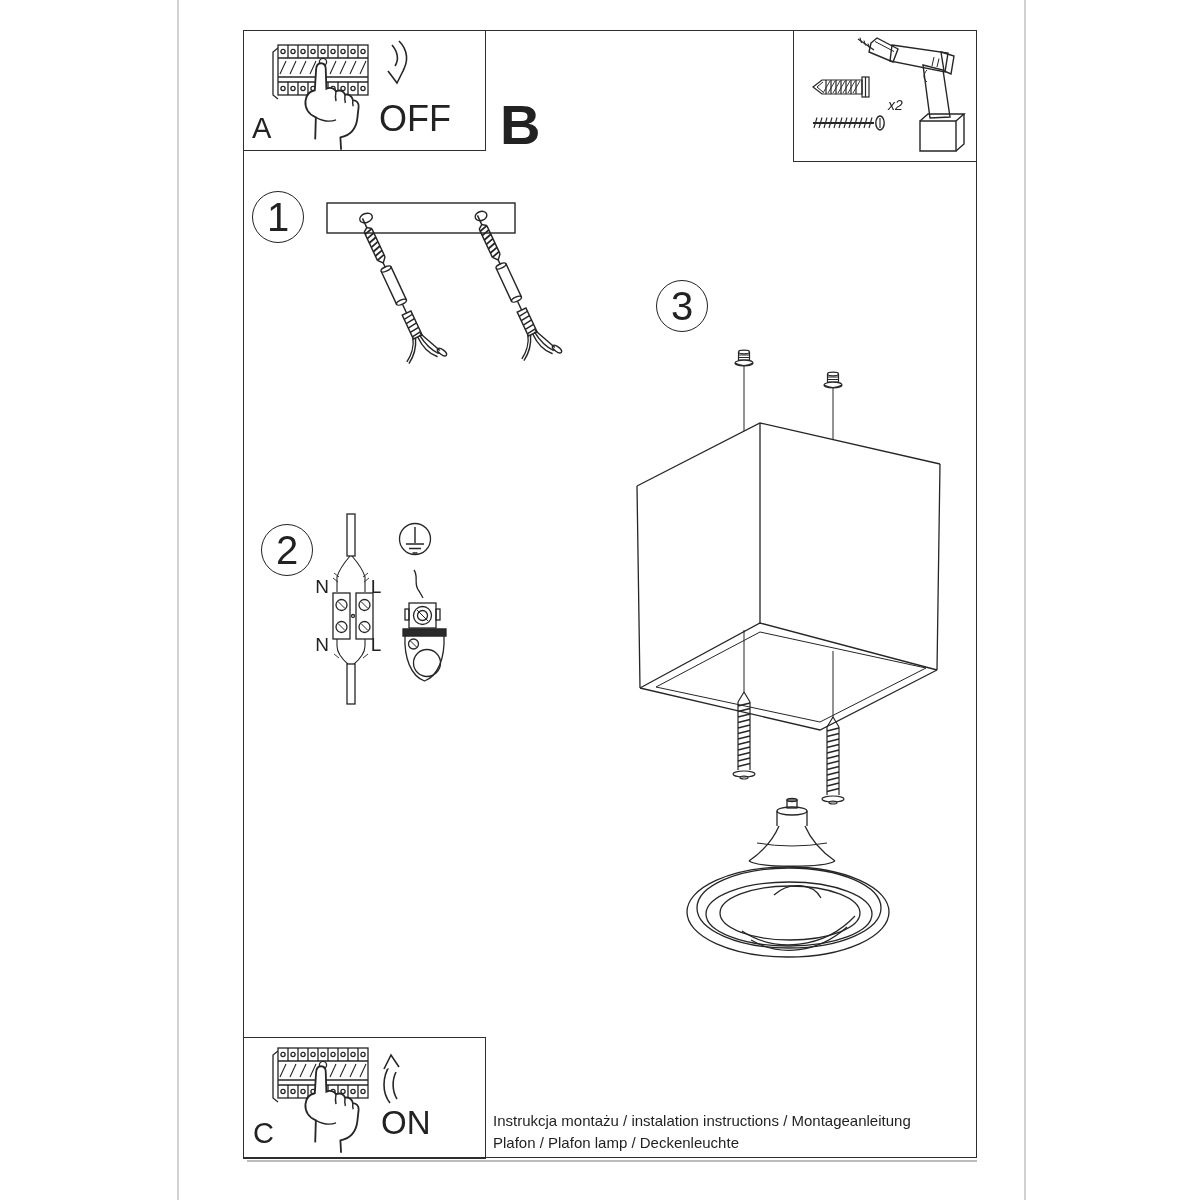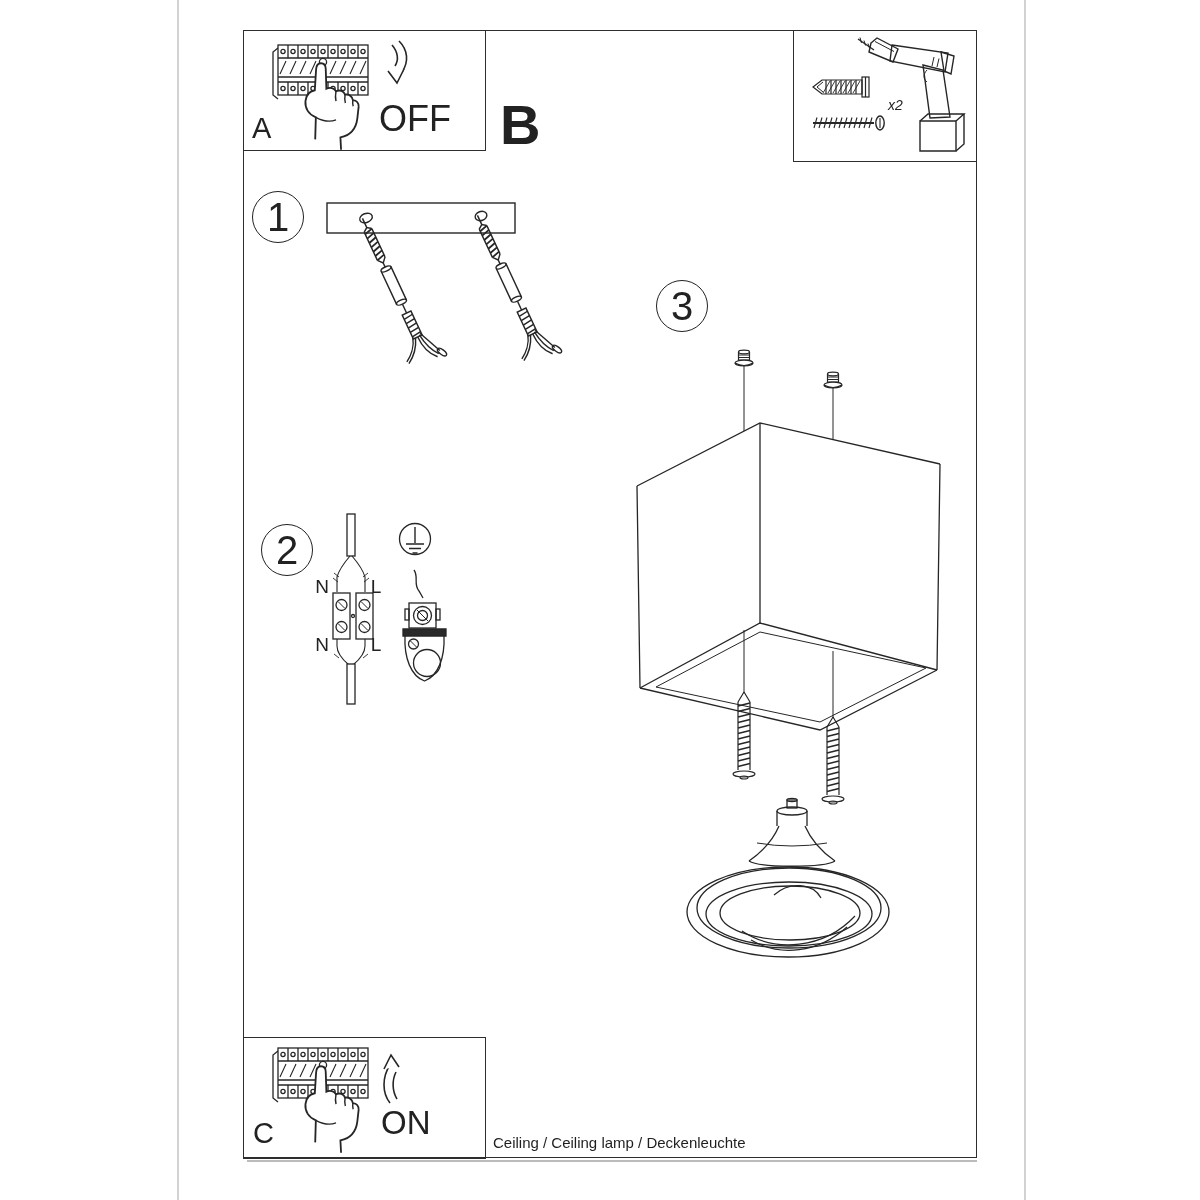--- a/index.html
+++ b/index.html
@@ -275,14 +275,15 @@
   </div>
 
   <div class="t wire-lbl nl-tn">N</div>
   <div class="t wire-lbl nl-tl">L</div>
   <div class="t wire-lbl nl-bn">N</div>
   <div class="t wire-lbl nl-bl">L</div>
 
   <div class="t lbl-c">C</div>
   <div class="t lbl-on">ON</div>
 
-  <div class="t footer-line f2">Ceiling / Ceiling lamp / Deckenleuchte</div>
+  <div class="t footer-line f1">Instrukcja montażu / instalation instructions / Montageanleitung</div>
+  <div class="t footer-line f2">Plafon / Plafon lamp / Deckenleuchte</div>
 </div>
 
 </body></html>

